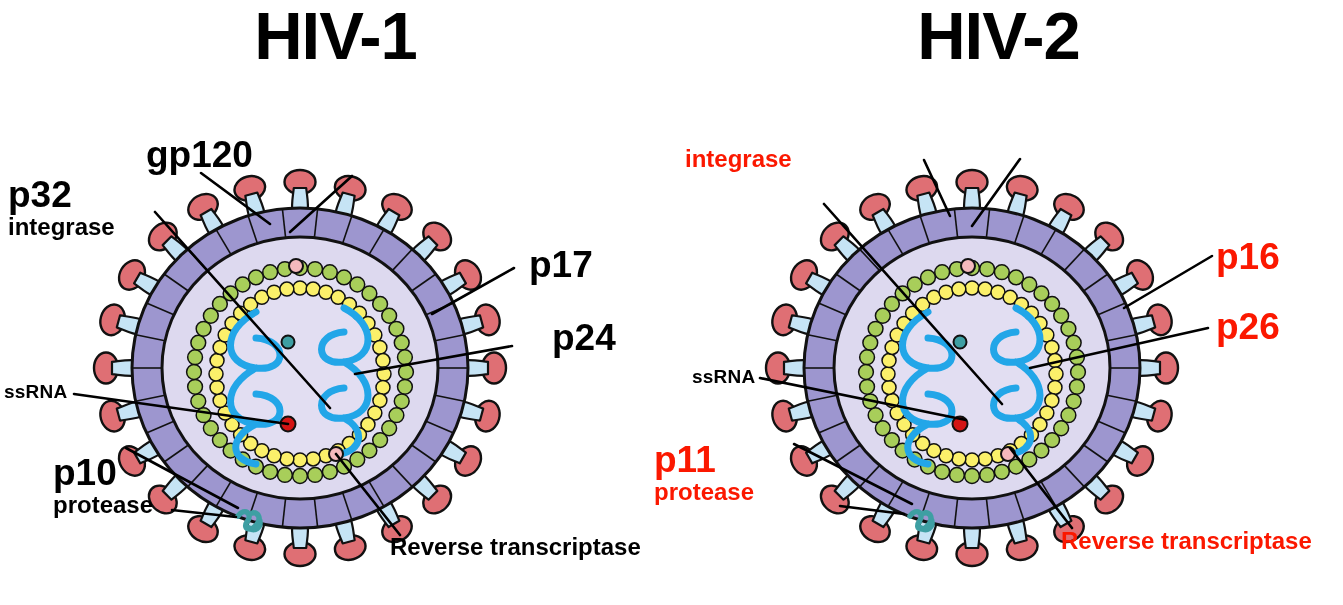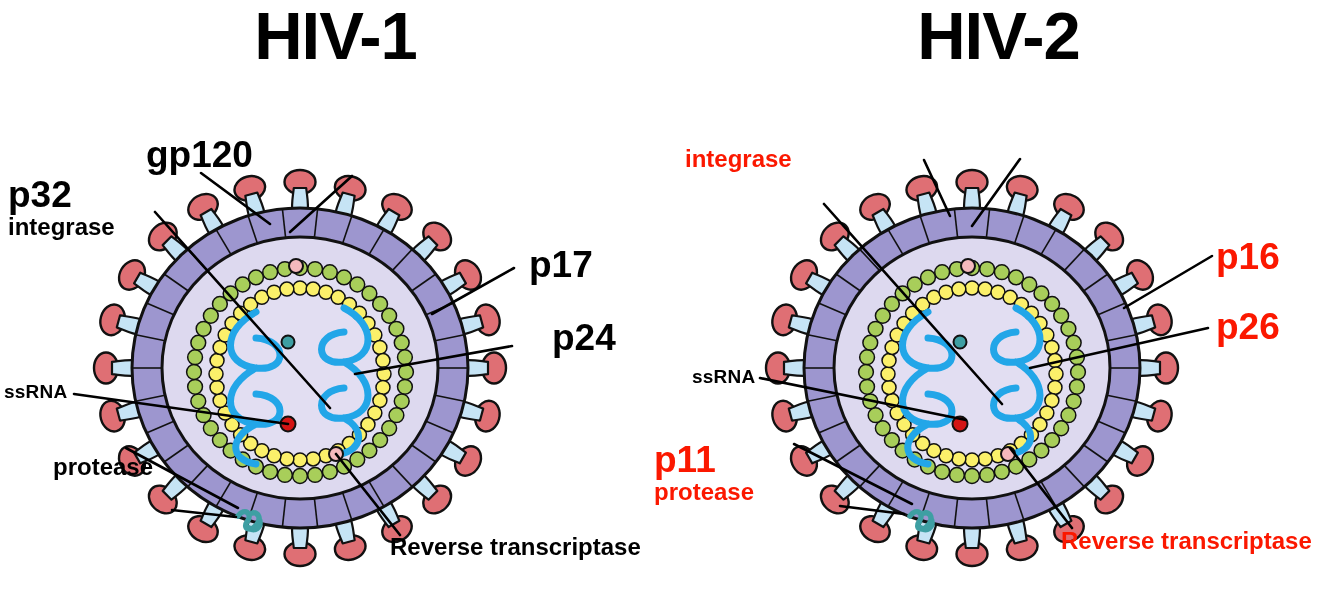--- a/index.html
+++ b/index.html
@@ -291,20 +291,21 @@
     <div class="lbl one k-black" style="left:516px;top:230px;margin-left:13px;">
       <span class="big">p17</span>
     </div>
     <div class="lbl one k-black" style="left:516px;top:303px;margin-left:36px;">
       <span class="big">p24</span>
     </div>
     <div class="lbl tiny k-black" style="left:4px;top:366px;">
       <span class="tiny">ssRNA</span>
     </div>
     <div class="lbl two k-black" style="left:53px;top:438px;">
+      <span class="big">p10</span>
       <span class="sub">protease</span>
     </div>
     <div class="lbl two k-black" style="left:390px;top:518px;">
       <span class="sub">Reverse transcriptase</span>
     </div>
   </div>
 
   <div class="panel" id="panel-hiv2">
     <div class="title k-black">HIV-2</div>
 

